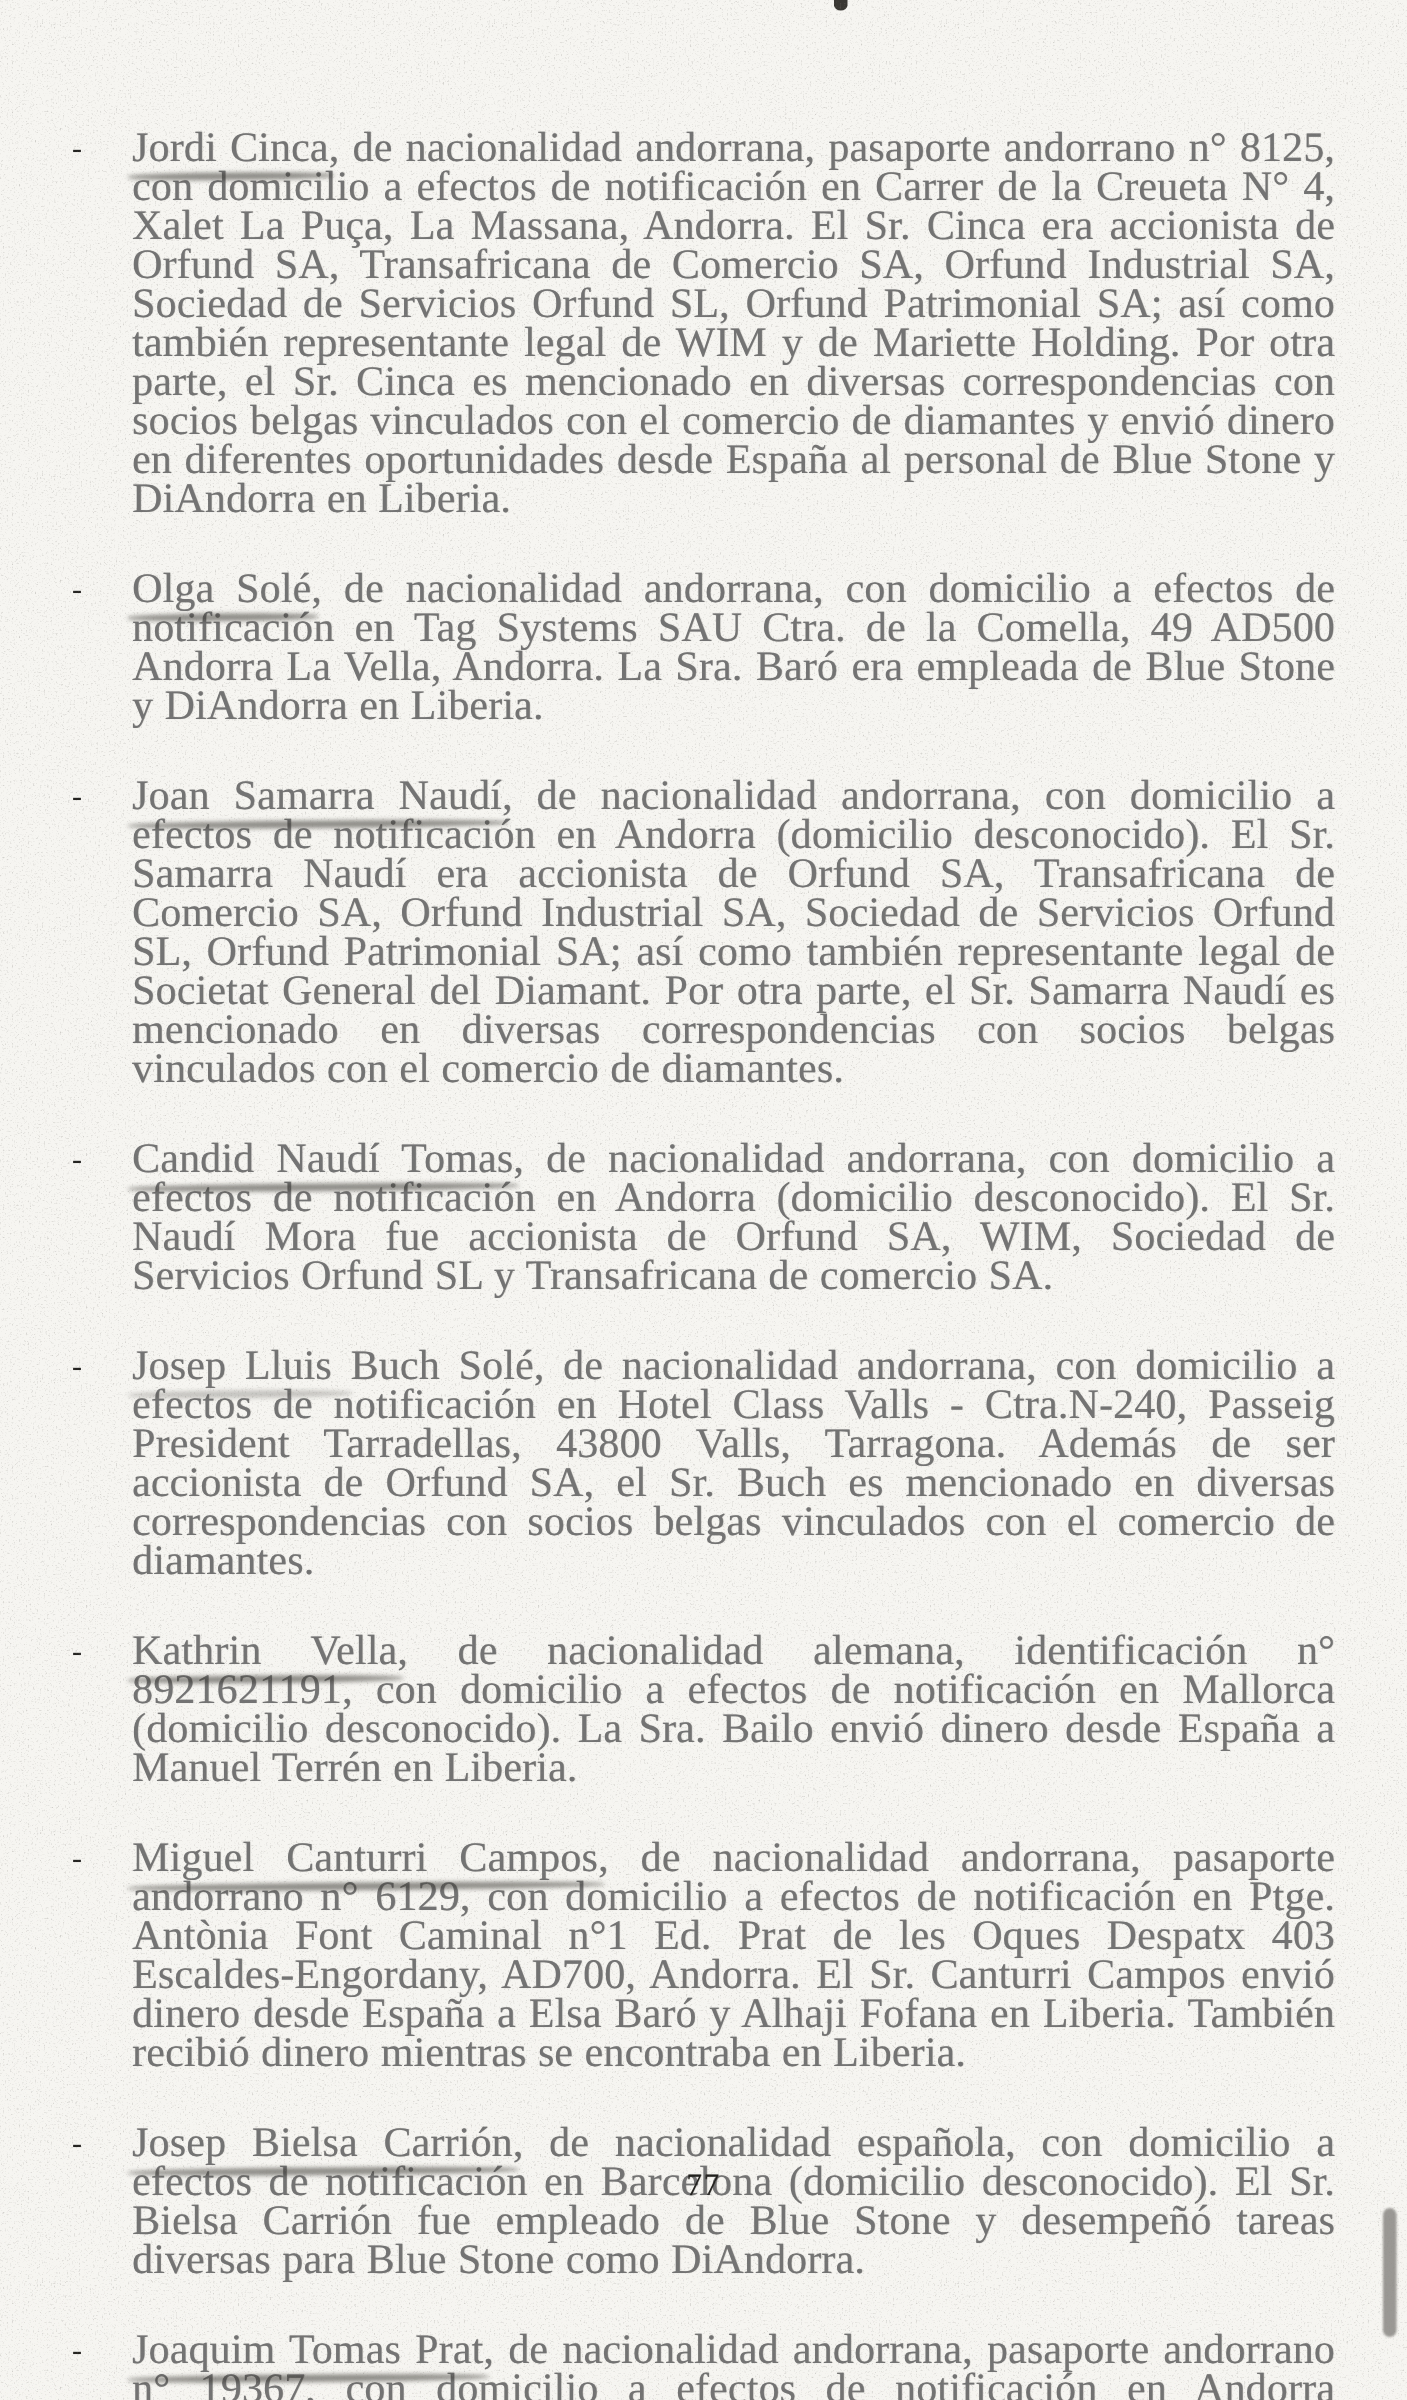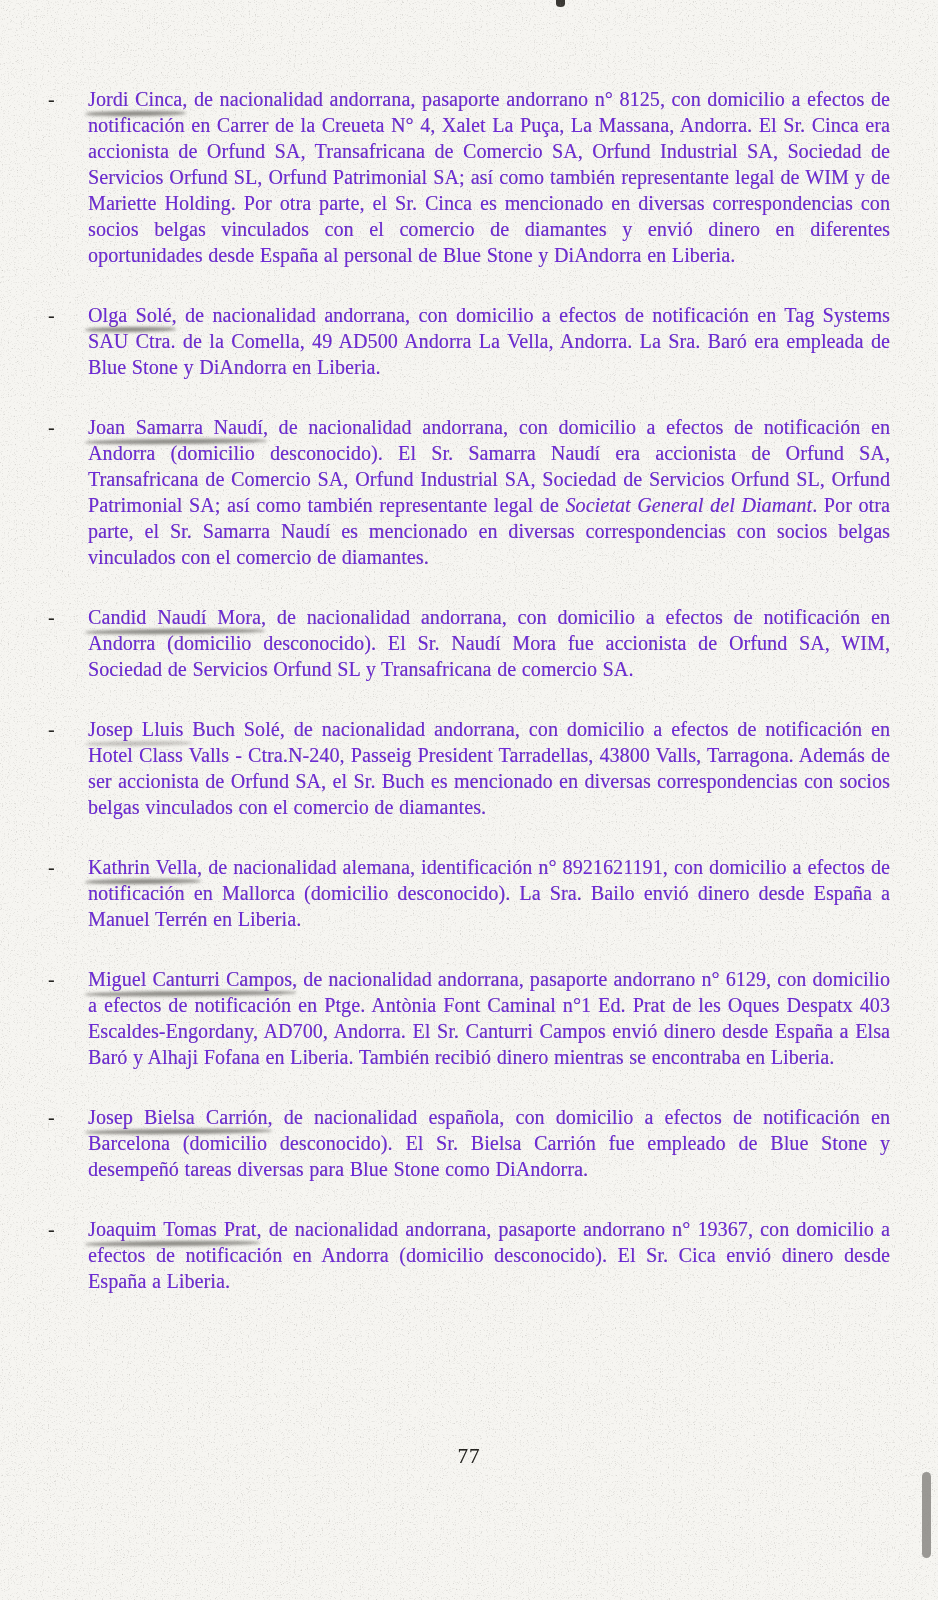--- a/index.html
+++ b/index.html
@@ -31,28 +31,28 @@
     flex: 0 0 40px;
     width: 40px;
     font-size: 20px;
     line-height: 26px;
     color: #242320;
   }
   .para {
     flex: 1;
     margin: 0;
     text-align: justify;
-    font-size: 20px;
+    font-size: 28px;
     line-height: 26px;
     letter-spacing: 0.1px;
     word-spacing: 0.5px;
-    color: #6d28d9;
+    color: #737373;
     text-shadow: 0.3px 0.3px 0.5px rgba(25, 24, 20, 0.35);
   }
-  .italic { font-style: italic; }
+  .italic { }
   .pen-underline { position: relative; }
   .pen-underline::after {
     content: "";
     position: absolute;
     left: -3px;
     right: -4px;
     bottom: -6px;
     height: 5px;
     background: rgba(55, 52, 48, 0.55);
     border-radius: 45%;
@@ -121,21 +121,21 @@
       <p class="para"><span class="pen-underline">Olga Solé</span><span>, de nacionalidad andorrana, con domicilio a efectos de notificación en Tag Systems SAU Ctra. de la Comella, 49 AD500 Andorra La Vella, Andorra. La Sra. Baró era empleada de Blue Stone y DiAndorra en Liberia.</span></p>
     </div>
 
     <div class="item">
       <span class="bullet">-</span>
       <p class="para"><span class="pen-underline">Joan Samarra Naudí</span><span>, de nacionalidad andorrana, con domicilio a efectos de notificación en Andorra (domicilio desconocido). El Sr. Samarra Naudí era accionista de Orfund SA, Transafricana de Comercio SA, Orfund Industrial SA, Sociedad de Servicios Orfund SL, Orfund Patrimonial SA; así como también representante legal de </span><span class="italic">Societat General del Diamant</span><span>. Por otra parte, el Sr. Samarra Naudí es mencionado en diversas correspondencias con socios belgas vinculados con el comercio de diamantes.</span></p>
     </div>
 
     <div class="item">
       <span class="bullet">-</span>
-      <p class="para"><span class="pen-underline">Candid Naudí Mora</span><span>, de nacionalidad andorrana, con domicilio a efectos de notificación en Andorra (domicilio desconocido). El Sr. Naudí Mora fue accionista de Orfund SA, WIM, Sociedad de Servicios Orfund SL y Transafricana de comercio SA.</span></p>
+      <p class="para"><span class="pen-underline">Candid Naudí Tomas</span><span>, de nacionalidad andorrana, con domicilio a efectos de notificación en Andorra (domicilio desconocido). El Sr. Naudí Mora fue accionista de Orfund SA, WIM, Sociedad de Servicios Orfund SL y Transafricana de comercio SA.</span></p>
     </div>
 
     <div class="item">
       <span class="bullet">-</span>
       <p class="para"><span class="pen-underline faint">Josep Lluis Buch Solé</span><span>, de nacionalidad andorrana, con domicilio a efectos de notificación en Hotel Class Valls - Ctra.N-240, Passeig President Tarradellas, 43800 Valls, Tarragona. Además de ser accionista de Orfund SA, el Sr. Buch es mencionado en diversas correspondencias con socios belgas vinculados con el comercio de diamantes.</span></p>
     </div>
 
     <div class="item">
       <span class="bullet">-</span>
       <p class="para"><span class="pen-underline">Kathrin Vella</span><span>, de nacionalidad alemana, identificación n° 8921621191, con domicilio a efectos de notificación en Mallorca (domicilio desconocido). La Sra. Bailo envió dinero desde España a Manuel Terrén en Liberia.</span></p>

